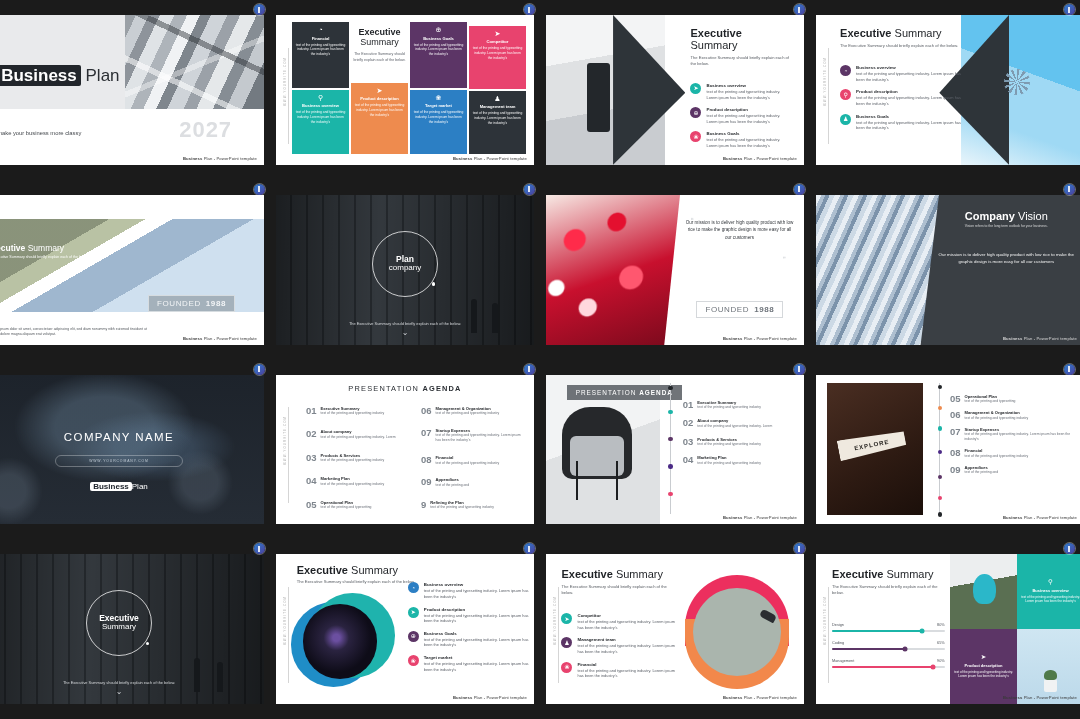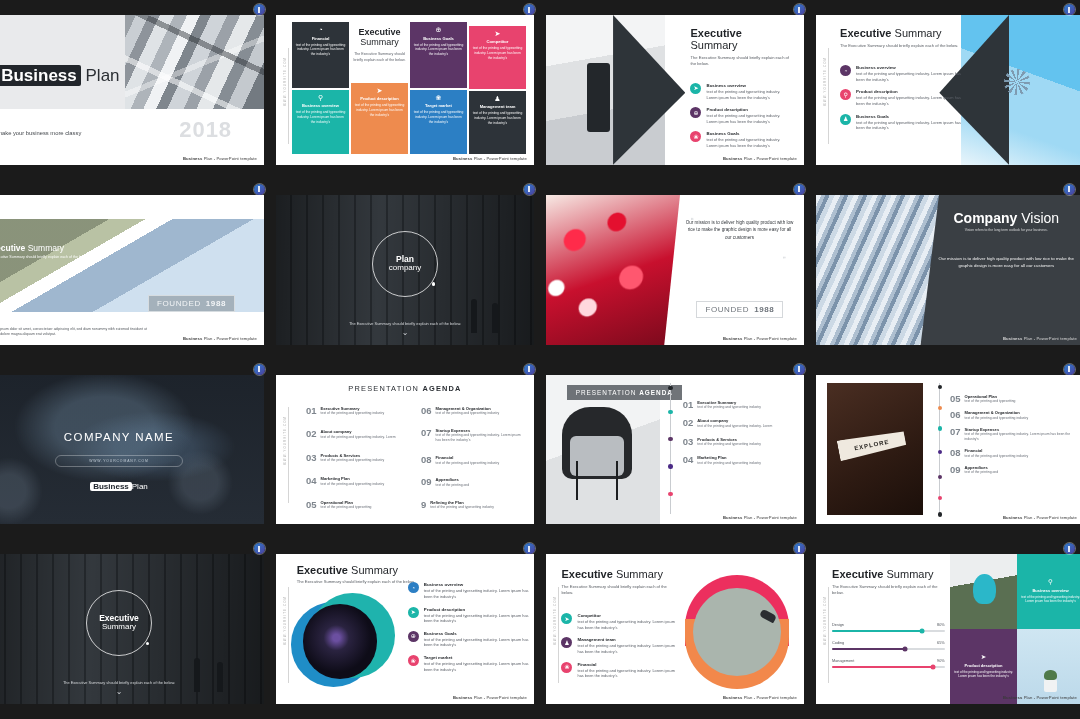--- a/index.html
+++ b/index.html
@@ -137,21 +137,21 @@
   .s7 .mission{position:absolute;right:4%;top:16%;width:42%;text-align:center;font-size:4.6px;color:#34383d;line-height:1.65;}
   .s7 .founded{right:8%;bottom:18%;border-color:#d5d8db;color:#6e747b;}
   .quote{position:absolute;color:#d8dbde;font-size:6px;}
 
   
   .s8{background:#3a3f44;}
   .s8 .ph{position:absolute;left:0;top:0;bottom:0;width:46%;
     background:repeating-linear-gradient(108deg,#e8eef4 0 5px,#aebfd0 5px 9px,#7c93ab 9px 13px,#ccd9e5 13px 18px);
     transform:skewX(-7deg);transform-origin:top left;}
   .s8 .body{position:absolute;right:3%;top:10%;width:52%;text-align:center;color:#fff;}
-  .s8 .body .t{font-size:14px;font-weight:300;}
+  .s8 .body .t{font-size:11px;font-weight:300;}
   .s8 .body .t b{font-weight:700;}
   .s8 .body .s{font-size:3.4px;margin-top:2px;opacity:.75;line-height:1.5;}
   .s8 .body .m{font-size:4.4px;margin-top:22px;line-height:1.65;opacity:.95;}
 
   
   .s9{background:#20262e;}
   .s9 .bg{position:absolute;inset:0;
     background:
       radial-gradient(ellipse at 45% 35%,rgba(120,150,175,.35) 0 22%,transparent 40%),
       radial-gradient(ellipse at 62% 48%,rgba(95,125,155,.35) 0 15%,transparent 32%),
@@ -230,21 +230,21 @@
   <div class="grid">
 
     <div class="cell c0">
       <div class="slide s1">
         <div class="top">
           <div class="photo"></div>
         </div>
         <div class="ttl"><span class="hl">Business</span> <span>Plan</span></div>
         <div class="bottom">
           <div class="tag">make your business more classy</div>
-          <div class="year">2018</div>
+          <div class="year">2027</div>
           <div class="footer"><b>Business</b><span> Plan - PowerPoint template</span></div>
         </div>
       </div>
       <div class="badge"></div>
     </div>
 
     <div class="cell c1">
       <div class="slide s2">
         <div class="vbar"></div>
         <div class="vside">WWW.YOURSITE.COM</div>

